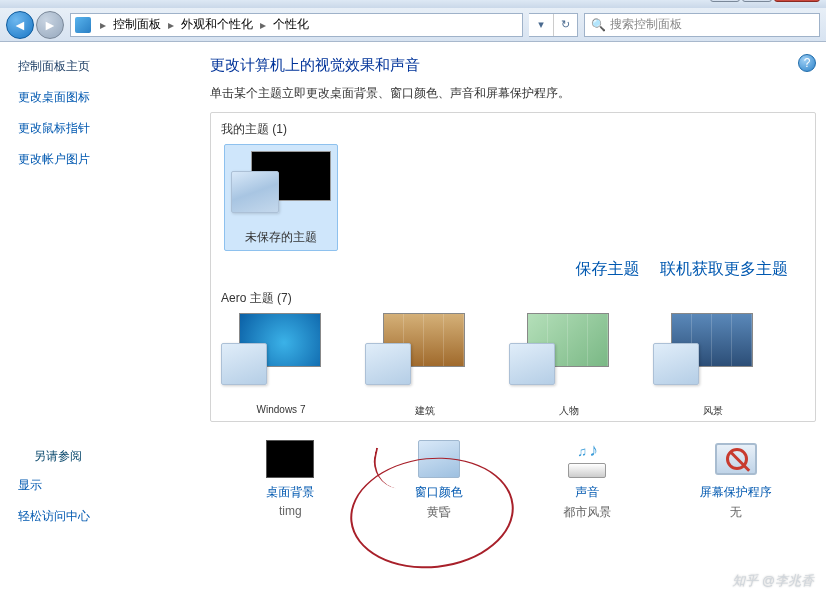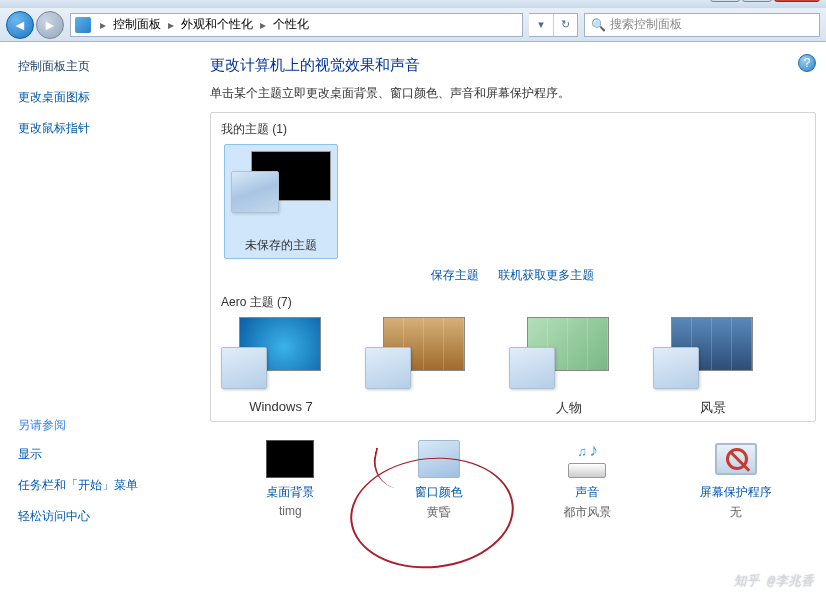--- a/index.html
+++ b/index.html
@@ -26,53 +26,53 @@
     .search-box { width: 236px; height: 24px; background: #fff; border: 1px solid #9fb2c9; display: flex; align-items: center; font-size: 12px; color: #888; padding-left: 6px; }
     .search-box .sicon { margin-right: 4px; font-size: 12px; color: #5a7aa0; }
     
     
     .main { display: flex; height: calc(100% - 42px); }
     
     
     .sidebar { width: 200px; background: #fff; padding: 16px 4px 16px 18px; font-size: 12px; overflow: hidden; }
     .sb-heading { color: #1e3f66; font-size: 12px; margin-bottom: 14px; }
     .sb-link { color: #0058b0; margin-bottom: 14px; cursor: pointer; }
-    .sb-subheading { color: #3b82f6; margin-top: 280px; margin-bottom: 12px; }
+    .sb-subheading { color: #0c4a6e; margin-top: 280px; margin-bottom: 12px; margin-left: 16px; }
     
     
     .content { flex: 1; padding: 14px 10px 0 10px; position: relative; }
     .page-title { color: #003399; font-size: 15px; margin-bottom: 10px; }
     .page-subtitle { font-size: 12px; color: #333; margin-bottom: 10px; }
     
     .theme-panel { border: 1px solid #d4d4d4; border-radius: 2px; padding: 8px 25px 2px 10px; max-height: 310px; overflow: hidden; }
     .section-label { font-size: 12px; color: #333; margin-bottom: 6px; }
     .theme-row { display: flex; gap: 24px; margin-bottom: 4px; flex-wrap: wrap; }
     
     .theme-item { width: 120px; text-align: center; }
     .theme-item.selected .theme-thumb-wrap { background: #cfe6fb; border: 1px solid #8ec1ee; border-radius: 2px; }
     .theme-thumb-wrap { padding: 6px 6px 4px 6px; display: inline-block; }
     .theme-thumb { width: 100px; height: 66px; position: relative; }
     .wall-back { position: absolute; right: 0; top: 0; width: 80px; height: 50px; background: #000; border: 1px solid #999; }
     .wall-front { position: absolute; left: 0; bottom: 4px; width: 48px; height: 42px; background: linear-gradient(160deg, #d8e8f8 0%, #a8c5e2 50%, #c4d8ec 100%); border: 1px solid #acc0d6; border-radius: 2px; box-shadow: 1px 1px 3px rgba(0,0,0,0.15); }
-    .theme-name { font-size: 12px; color: #333; margin-top: 20px; }
-    
-    .theme-actions { text-align: center; font-size: 12px; margin: 8px 2px 10px 0; }
+    .theme-name { font-size: 12px; color: #333; margin-top: 12px; }
+    
+    .theme-actions { text-align: right; font-size: 16px; margin: 8px 2px 10px 0; }
     .theme-actions a { color: #0058b0; margin-left: 16px; cursor: pointer; }
     
     
     .aero-thumb { width: 100px; height: 72px; position: relative; }
     .aero-back { position: absolute; right: 0; top: 0; width: 82px; height: 54px; background: #4a7db0; border: 1px solid #888; }
     .aero-back.win7 { background: radial-gradient(circle at 55% 55%, #3bb2e8, #0a5fa5); }
     .aero-back.arch { background: linear-gradient(#d4b078, #a06a2c); }
     .aero-back.people { background: linear-gradient(135deg, #b4dfb9, #7ab885); }
     .aero-back.scenery { background: linear-gradient(#5a88b9, #2c4e77); }
     .aero-back .multi { position: absolute; inset: 0; display: grid; grid-template-columns: repeat(4, 1fr); }
     .aero-back .multi span { border-right: 1px solid rgba(255,255,255,0.18); }
     .aero-front { position: absolute; left: 0; bottom: 0; width: 46px; height: 42px; background: linear-gradient(160deg, #e0edf9, #b5cee6); border: 1px solid #acc0d6; border-radius: 2px; box-shadow: 1px 1px 3px rgba(0,0,0,0.2); }
-    .aero-label { font-size: 13px; text-align: center; margin-top: 10px; color: #333; }
+    .aero-label { font-size: 10px; text-align: center; margin-top: 19px; color: #333; }
     
     
     .bottom-items { display: flex; justify-content: space-around; margin-top: 18px; padding: 0 6px; }
     .bitem { text-align: center; width: 140px; }
     .bitem-icon { width: 48px; height: 38px; margin: 0 auto 6px auto; position: relative; }
     .icon-wallpaper { background: #000; border: 1px solid #555; }
     .icon-color { background: linear-gradient(160deg, #d8e8f8, #9ec0e0); border: 1px solid #a0b8d0; border-radius: 2px; width: 42px; height: 38px; }
     .icon-sound { display: flex; align-items: flex-end; justify-content: center; }
     .icon-sound .piano { width: 38px; height: 15px; background: linear-gradient(#fff, #ccc); border: 1px solid #999; border-radius: 2px; }
     .icon-sound .note { position: absolute; top: 0; left: 26px; color: #3a9bd8; font-size: 18px; }
@@ -85,21 +85,21 @@
     .bitem-sub { color: #666; font-size: 12px; }
     
     
     .help-icon { position: absolute; top: 12px; right: 10px; width: 18px; height: 18px; border-radius: 50%; background: radial-gradient(circle at 35% 30%, #9fd0f5, #2c82c9); color: #fff; font-size: 12px; display: flex; align-items: center; justify-content: center; border: 1px solid #1d6aa9; }
     
     
     .annotation { position: absolute; border: 2px solid #a8202a; border-radius: 50%; width: 164px; height: 110px; left: 350px; top: 458px; pointer-events: none; transform: rotate(-6deg); border-top-width: 1.5px; border-right-width: 2.5px; }
     .annotation-tail { position: absolute; width: 28px; height: 36px; border-left: 2px solid #a8202a; border-radius: 0 0 0 30px; left: 372px; top: 450px; pointer-events: none; transform: rotate(12deg); }
     
     
-    .watermark { position: absolute; right: 12px; bottom: 8px; color: #d0d6dc; font-size: 13px; font-style: italic; text-shadow: 0 0 2px rgba(0,0,0,0.25); font-family: Liberation Mono, monospace; }
+    .watermark { position: absolute; right: 12px; bottom: 8px; color: #d0d6dc; font-size: 13px; font-style: italic; text-shadow: 0 0 2px rgba(0,0,0,0.25); }
   </style>
 </head>
 <body>
 
 <div class="titlebar">
   <div class="window-btns">
     <div class="wbtn"></div>
     <div class="wbtn"></div>
     <div class="wbtn close"></div>
   </div>
@@ -127,24 +127,24 @@
     <span class="sicon">🔍</span>
     <span>搜索控制面板</span>
   </div>
 </div>
 
 <div class="main">
   <div class="sidebar">
     <div class="sb-heading">控制面板主页</div>
     <div class="sb-link">更改桌面图标</div>
     <div class="sb-link">更改鼠标指针</div>
+    <div class="sb-link">更改帐户图片</div>
 
     <div class="sb-subheading">另请参阅</div>
     <div class="sb-link">显示</div>
-    <div class="sb-link">任务栏和「开始」菜单</div>
     <div class="sb-link">轻松访问中心</div>
   </div>
 
   <div class="content">
     <div class="help-icon">?</div>
     <div class="page-title">更改计算机上的视觉效果和声音</div>
     <div class="page-subtitle">单击某个主题立即更改桌面背景、窗口颜色、声音和屏幕保护程序。</div>
 
     <div class="theme-panel">
       <div class="section-label">我的主题 (1)</div>
@@ -179,20 +179,21 @@
             <div class="aero-back arch">
                 <div class="multi">
                   <span></span>
                   <span></span>
                   <span></span>
                   <span></span>
                 </div>
               </div>
             <div class="aero-front"></div>
           </div>
+          <div class="aero-label">建筑</div>
         </div>
         <div class="theme-item">
           <div class="aero-thumb">
             <div class="aero-back people">
                 <div class="multi">
                   <span></span>
                   <span></span>
                   <span></span>
                   <span></span>
                 </div>

